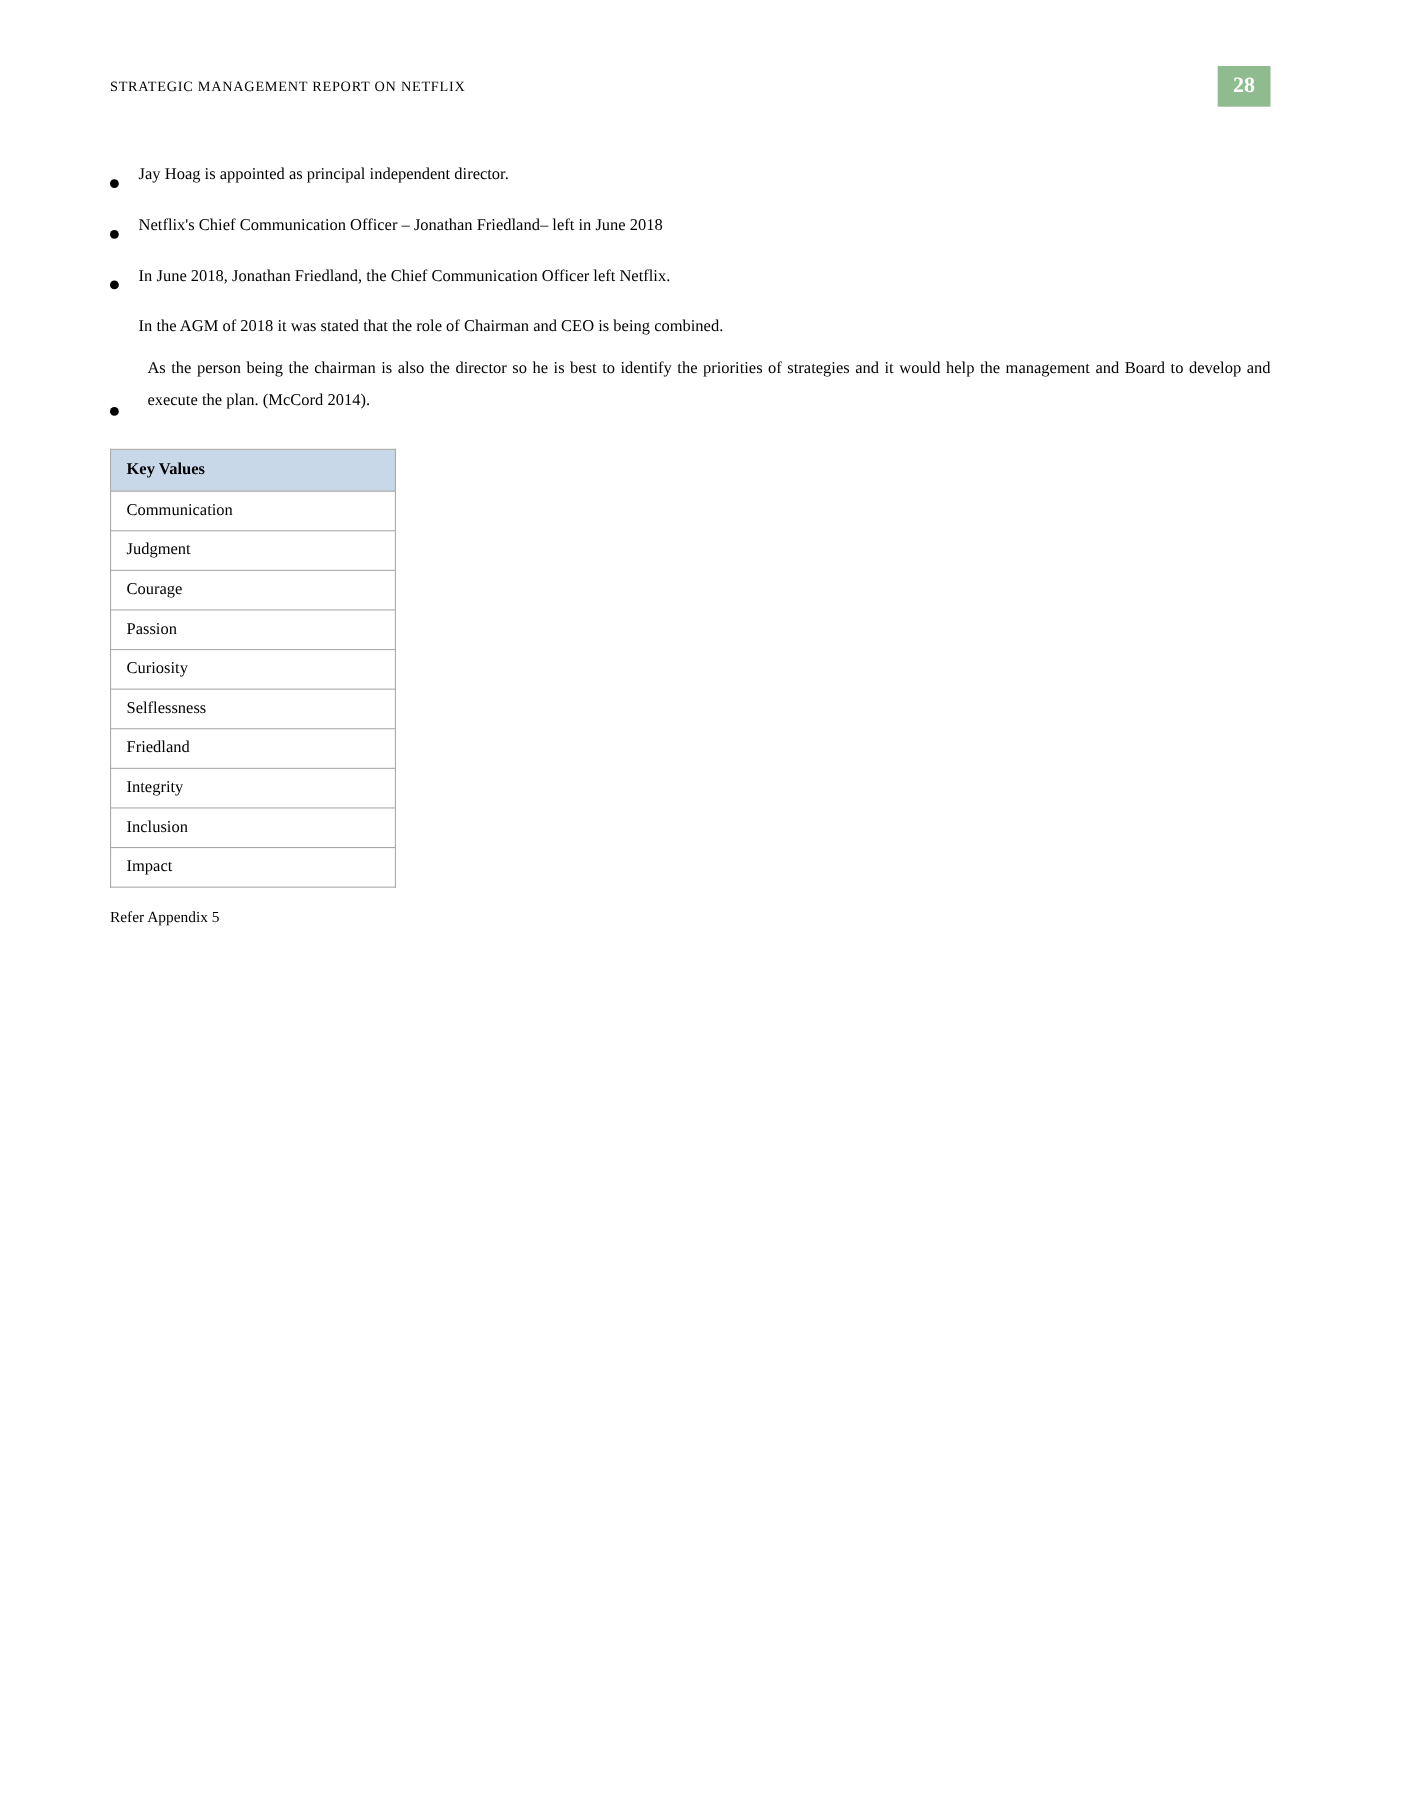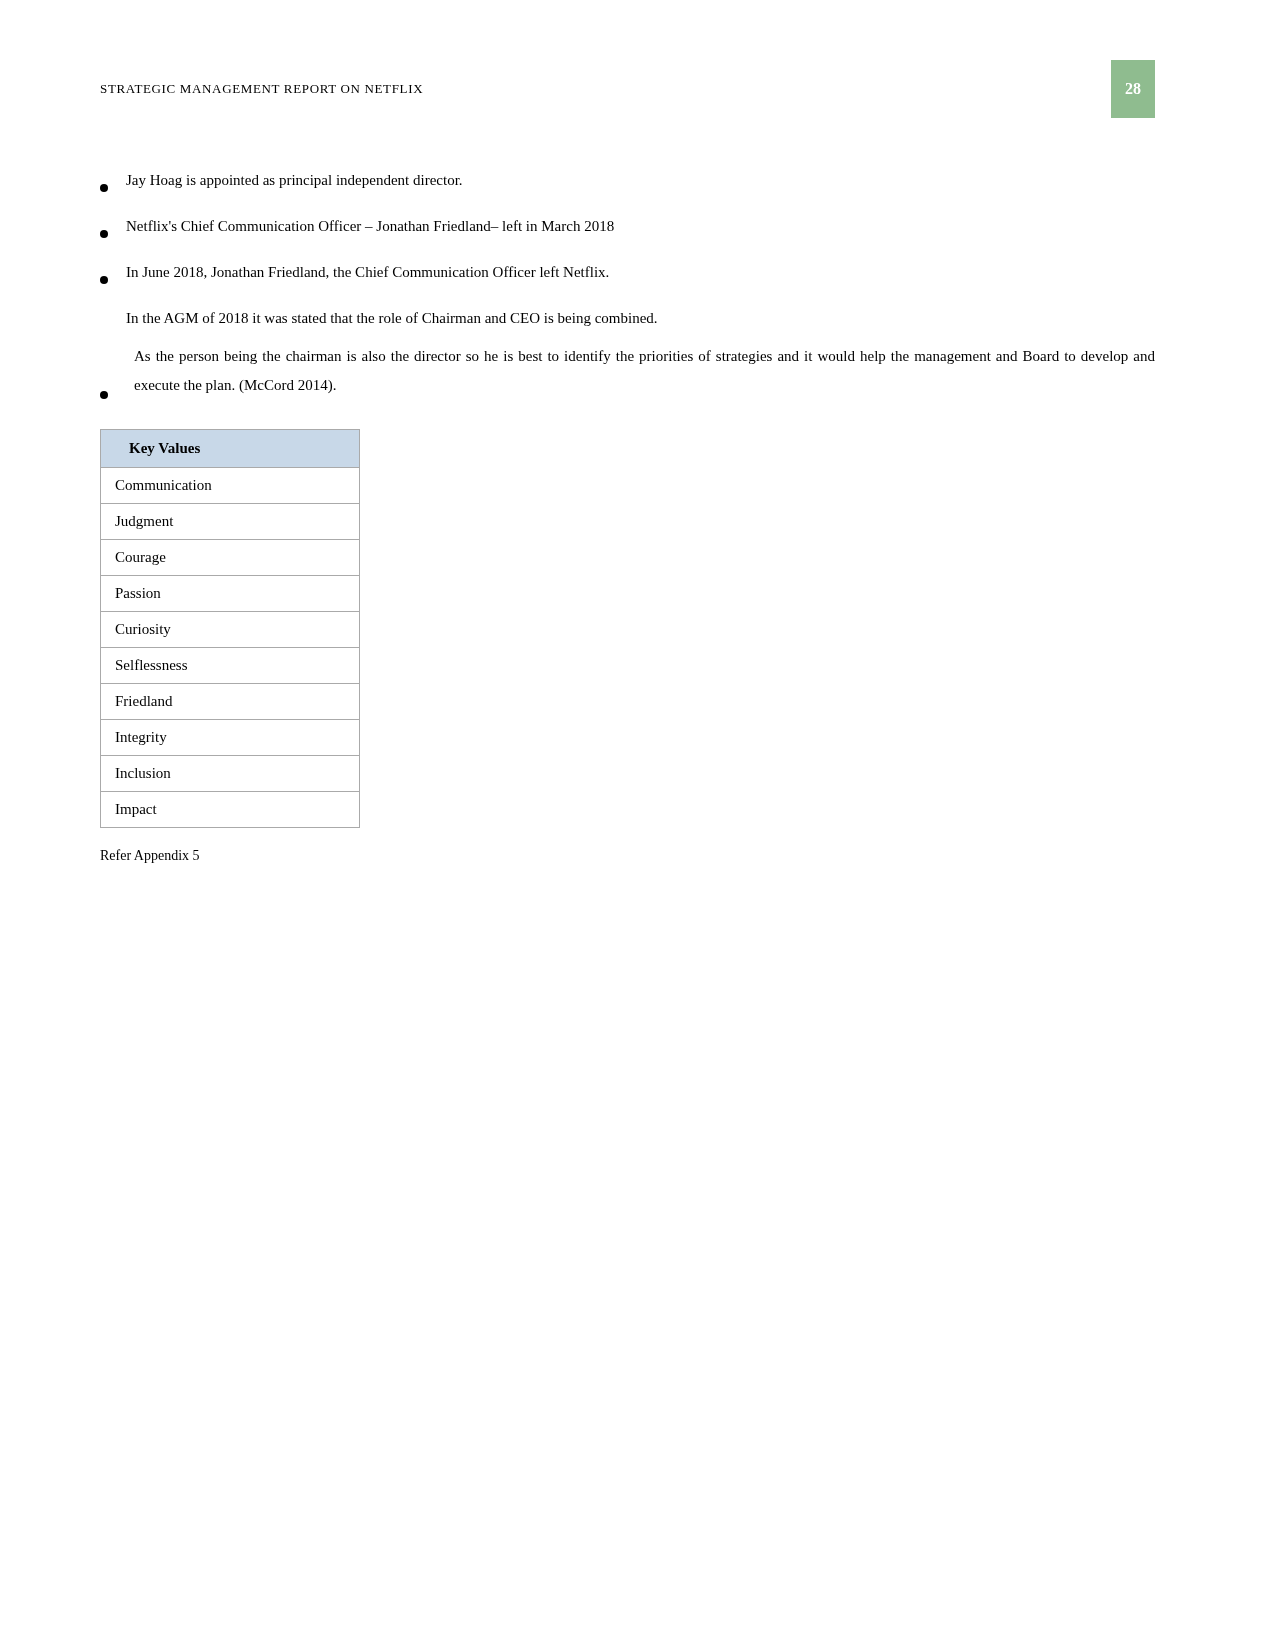--- a/index.html
+++ b/index.html
@@ -39,23 +39,23 @@
       font-size: 13px;
       font-weight: normal;
       letter-spacing: 0.05em;
       color: #000;
       text-transform: uppercase;
     }
 
     .page-number-box {
       background-color: #8fbc8f;
       color: #ffffff;
-      font-size: 16px;
+      font-size: 20px;
       font-weight: bold;
-      padding: 20px 14px;
+      padding: 7px 14px;
       min-width: 40px;
       text-align: center;
     }
 
     .bullet-list {
       list-style: none;
       margin: 0 0 30px 0;
       padding: 0;
     }
 
@@ -92,21 +92,21 @@
     .key-values-table {
       border-collapse: collapse;
       width: 260px;
       margin-top: 30px;
       margin-bottom: 20px;
     }
 
     .key-values-table th {
       background-color: #c8d8e8;
       border: 1px solid #aaa;
-      padding: 10px 28px;
+      padding: 10px 14px;
       font-weight: bold;
       font-size: 15px;
       text-align: left;
     }
 
     .key-values-table td {
       border: 1px solid #aaa;
       padding: 9px 14px;
       font-size: 15px;
       text-align: left;
@@ -129,21 +129,21 @@
     <div class="page-number-box">28</div>
   </div>
 
   <ul class="bullet-list">
     <li>
       <span class="bullet-dot"></span>
       <span class="bullet-text">Jay Hoag is appointed as principal independent director.</span>
     </li>
     <li>
       <span class="bullet-dot"></span>
-      <span class="bullet-text">Netflix's Chief Communication Officer – Jonathan Friedland– left in March 2018</span>
+      <span class="bullet-text">Netflix's Chief Communication Officer – Jonathan Friedland– left in June 2018</span>
     </li>
     <li>
       <span class="bullet-dot"></span>
       <span class="bullet-text">In June 2018, Jonathan Friedland, the Chief Communication Officer left Netflix.</span>
     </li>
     <li>
       <span class="bullet-dot"></span>
       <div style="flex:1">
         <span class="bullet-text">In the AGM of 2018 it was stated that the role of Chairman and CEO is being combined.</span>
         <p class="sub-paragraph">As the person being the chairman is also the director so he is best to identify the priorities of strategies and it would help the management and Board to develop and execute the plan. (McCord 2014).</p>

